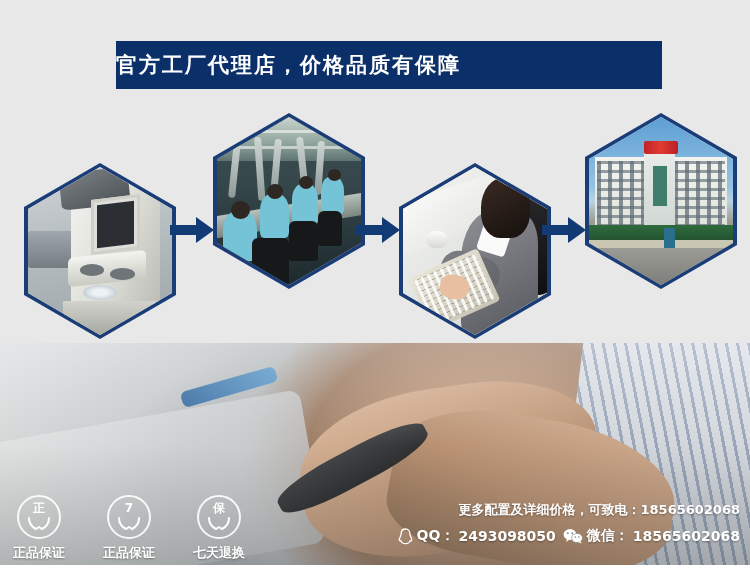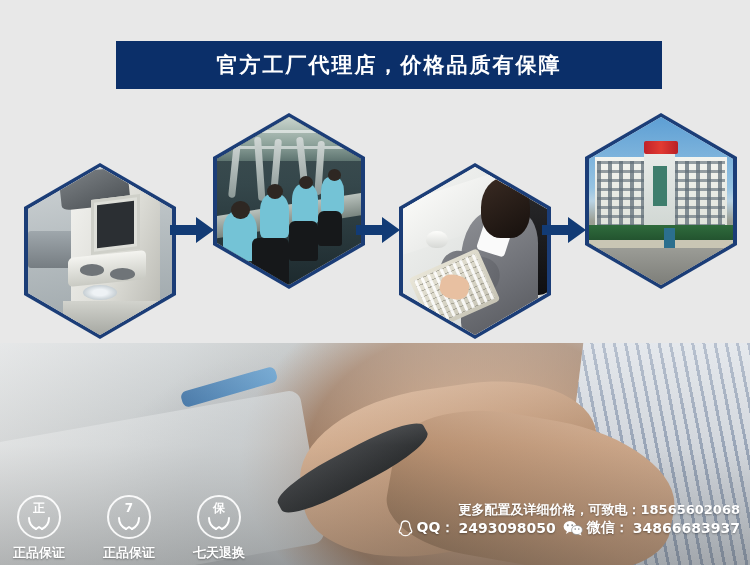--- a/index.html
+++ b/index.html
@@ -32,21 +32,21 @@
 
   .title-banner {
     position: absolute;
     left: 116px;
     top: 41px;
     width: 546px;
     height: 48px;
     background: #0b2f69;
     display: flex;
     align-items: center;
-    justify-content: center;
+    justify-content: flex-start;
   }
   .title-banner-text {
     color: #ffffff;
     font-size: 21px;
     font-weight: bold;
     letter-spacing: 2px;
     line-height: 1;
     white-space: nowrap;
   }
 
@@ -512,20 +512,21 @@
   }
 
   
   .contact {
     position: absolute;
     right: 10px;
     top: 158px;
     display: flex;
     flex-direction: column;
     align-items: flex-end;
+    gap: 8px;
   }
   .contact-line1 {
     color: #ffffff;
     font-size: 13px;
     font-weight: bold;
     white-space: nowrap;
     text-shadow: 0 1px 2px rgba(0,0,0,0.35);
   }
   .contact-line2 {
     display: flex;
@@ -738,21 +739,21 @@
               <polygon points="4,10.5 3,14 6.4,11.8" fill="#ffffff"></polygon>
               <circle cx="4.8" cy="5.2" r="0.95" fill="#8a8d8c"></circle>
               <circle cx="9.2" cy="5.2" r="0.95" fill="#8a8d8c"></circle>
               <ellipse cx="14" cy="10" rx="5.4" ry="4.6" fill="#ffffff" stroke="#8a8d8c" stroke-width="0.7"></ellipse>
               <polygon points="17.4,13 18.6,15.6 15.6,14.2" fill="#ffffff"></polygon>
               <circle cx="12.2" cy="9.1" r="0.8" fill="#8a8d8c"></circle>
               <circle cx="15.8" cy="9.1" r="0.8" fill="#8a8d8c"></circle>
             </svg>
           </span>
           <span>微信：</span>
-          <span>34866683937</span>
+          <span>18565602068</span>
         </span>
       </span>
     </div>
 
   </div>
 
   <div class="bottom-strip"></div>
 
 </div>
 

